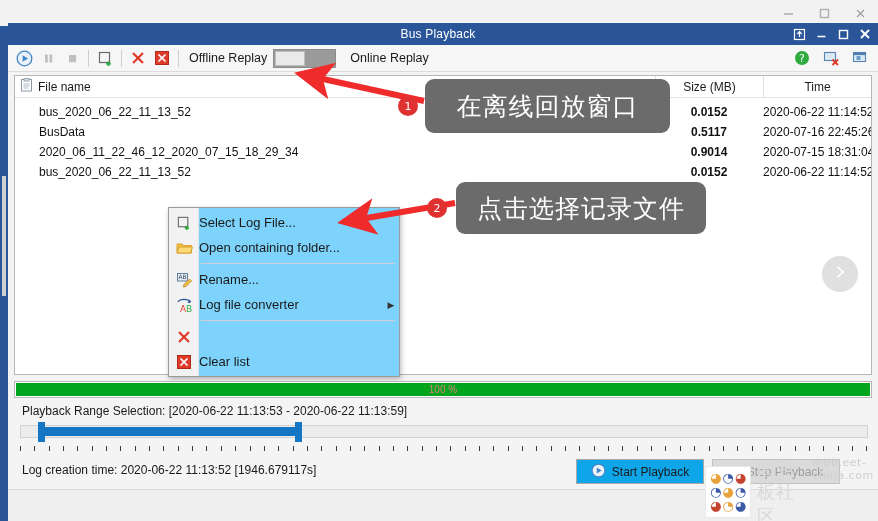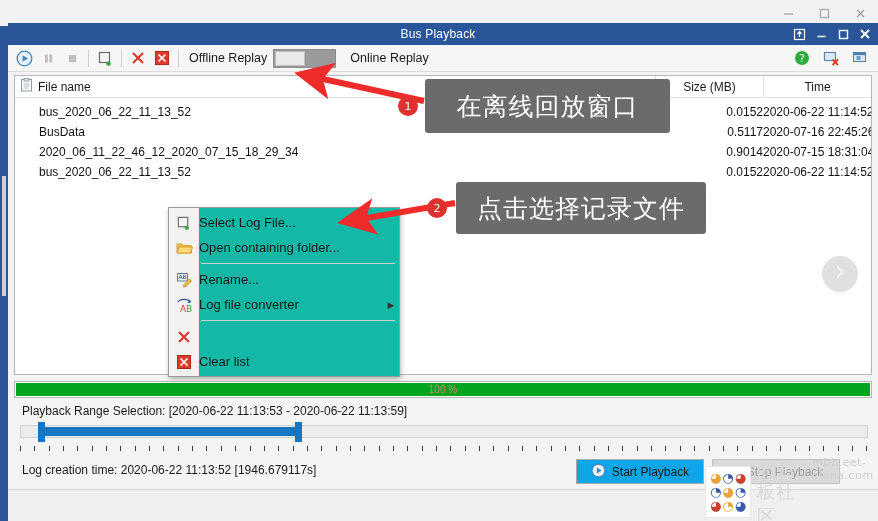--- a/index.html
+++ b/index.html
@@ -66,34 +66,34 @@
     position: relative; height: 22px; background: #ffffff;
     border-bottom: 1px solid #e2e2e2;
     display: flex; align-items: center; font-size: 12px; color: #1a1a1a;
   }
   .hdr-name { display:flex; align-items:center; gap:5px; padding-left: 5px; width: 640px; }
   .hdr-size { width: 108px; text-align: center; border-left: 1px solid #e2e2e2; height: 22px; line-height: 22px; }
   .hdr-time { width: 108px; text-align: center; border-left: 1px solid #e2e2e2; height: 22px; line-height: 22px; }
 
   .row { display: flex; align-items: center; height: 20px; font-size: 12px; color: #111; }
   .cell-name { width: 640px; padding-left: 24px; white-space: nowrap; }
-  .cell-size { width: 108px; text-align: right; }
+  .cell-size { width: 108px; text-align: center; font-weight: bold; }
   .cell-time { width: 108px; text-align: center; white-space: nowrap; }
 
   
   .next-circle {
     position: absolute; left: 822px; top: 256px; width: 36px; height: 36px;
     border-radius: 50%; background: #e0e0e0;
     display: flex; align-items: center; justify-content: center;
   }
 
   
   .ctx-menu {
     position: absolute; left: 168px; top: 207px; width: 232px;
-    background: #14b8a6; border: 1px solid #9b9b9b;
+    background: #7dd3fc; border: 1px solid #9b9b9b;
     box-shadow: 1px 2px 5px rgba(0,0,0,.28);
     padding: 2px 0;
   }
   .ctx-item {
     position: relative; display: flex; align-items: center; height: 25px;
     font-size: 13px; color: #1a1a1a;
   }
   .ctx-icon { width: 30px; display:flex; align-items:center; justify-content:center; }
   .ctx-label { flex: 1; }
   .ctx-arrow { width: 16px; font-size: 9px; color: #333; text-align: center; }
@@ -160,21 +160,21 @@
   }
   .left-edge-inner {
     position: absolute; left: 2px; top: 150px; width: 4px; height: 120px; background: #cfcfcf;
   }
 
   
   .callout {
     position: absolute; background: #6b6b6b; color: #ffffff;
     font-family: "DejaVu Sans", sans-serif;
     display: flex; align-items: center; justify-content: center;
-    border-radius: 3px; letter-spacing: 1px;
+    border-radius: 9px; letter-spacing: 1px;
   }
   .callout-1 { left: 425px; top: 79px; width: 245px; height: 54px; font-size: 25px; }
   .callout-2 { left: 456px; top: 182px; width: 250px; height: 52px; font-size: 25px; }
   .badge {
     position: absolute; width: 20px; height: 20px; border-radius: 50%;
     background: #e03131; color: #fff; font-size: 11px;
     display:flex; align-items:center; justify-content:center;
     font-family: "DejaVu Sans", sans-serif;
   }
   .badge-1 { left: 398px; top: 96px; }

